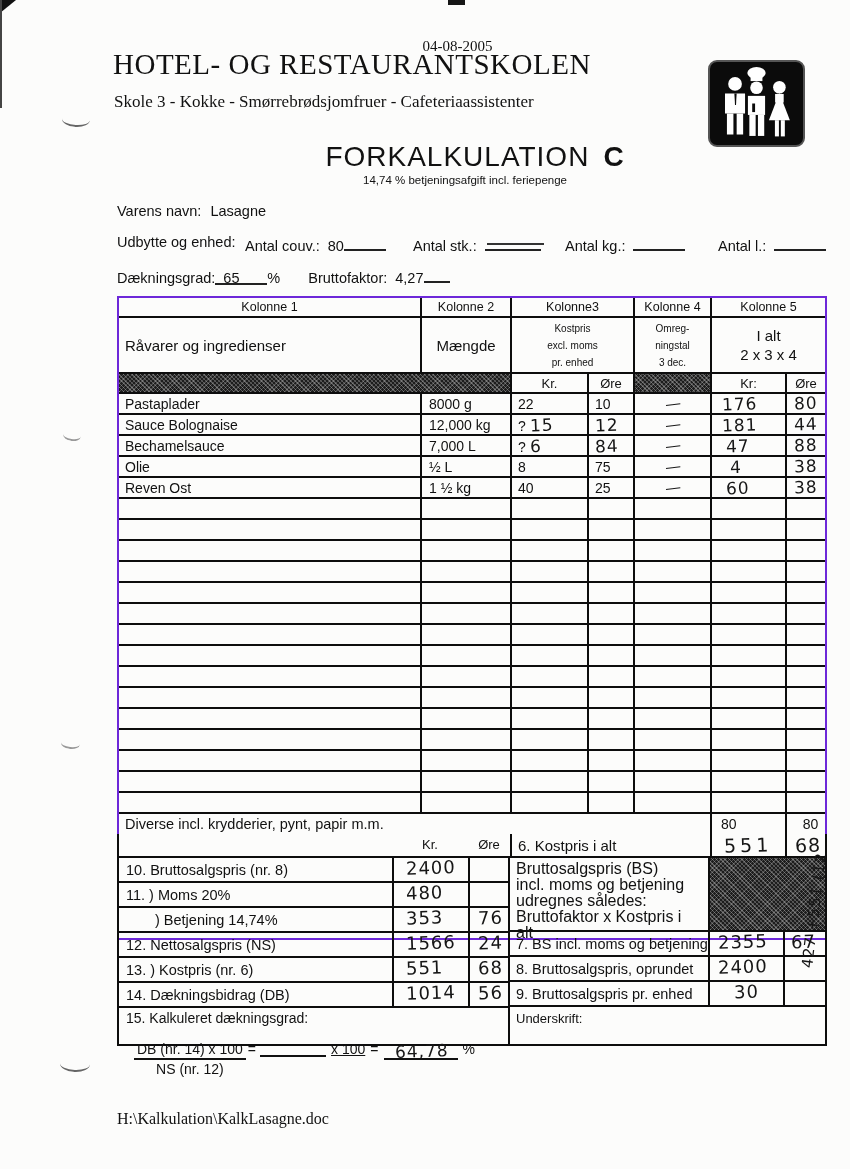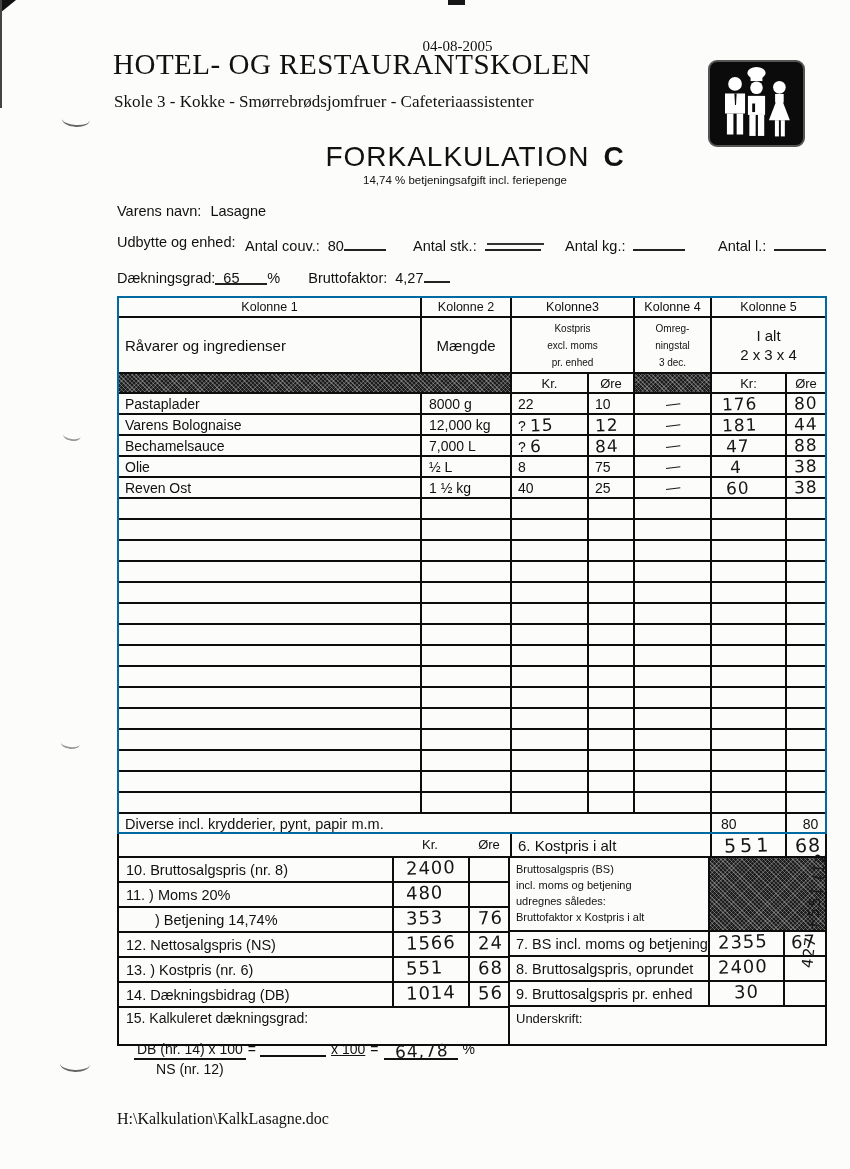--- a/index.html
+++ b/index.html
@@ -25,21 +25,21 @@
   .logo{top:60px;left:708px;width:97px;height:87px;background:#0b0b0b;border:2px solid #555;
         border-radius:9px;box-sizing:border-box;}
   .ftitle{top:141px;left:100px;right:0;text-align:center;font-size:28px;letter-spacing:1px;}
   .ftitle b{margin-left:14px;}
   .fnote{top:174px;left:80px;right:0;text-align:center;font-size:11.5px;}
 
   
   .fline{font-size:14.5px;white-space:nowrap;}
 
   
-  .mt{left:117px;top:296px;width:710px;height:538px;border:2px solid #0369a1;box-sizing:border-box;overflow:hidden;}
+  .mt{left:117px;top:296px;width:710px;height:644px;border:2px solid #6d28d9;box-sizing:border-box;overflow:hidden;}
   .trow{display:flex;border-bottom:2px solid #0d0d0d;box-sizing:border-box;}
   .cell{border-right:2px solid #0d0d0d;box-sizing:border-box;overflow:hidden;}
   .nr{border-right:none;text-align:center;}
   .rh1{height:20px;} .rh2{height:56px;} .rh3{height:20px;} .rd{height:21px;} .rdv{height:22px;border-bottom:none;}
   .c1{width:303px;} .c2{width:90px;} .c3a{width:77px;} .c3b{width:46px;} .c4{width:77px;} .c5a{width:75px;} .c5b{flex:1;}
   .w123{width:123px;} .w393{width:393px;} .w593{width:593px;}
   .hcell{display:flex;align-items:center;justify-content:center;font-size:12.5px;}
   .h2cell{display:flex;align-items:center;justify-content:center;font-size:10px;text-align:center;line-height:17px;}
   .h2left{justify-content:flex-start;padding-left:6px;font-size:15px;text-align:left;}
   .krore{display:flex;align-items:center;justify-content:center;font-size:13px;}
@@ -71,21 +71,21 @@
   .frac{display:inline-block;text-align:center;margin-left:8px;}
   .frac .num{border-bottom:2px solid #111;padding:0 3px 1px 3px;display:block;}
   .frac .den{display:block;padding-top:1px;}
   .blankul{display:inline-block;width:66px;border-bottom:2px solid #111;height:14px;margin:0 2px;}
   .x100u{text-decoration:underline;margin:0 3px;}
   .resul{display:inline-block;width:74px;border-bottom:2px solid #111;text-align:center;height:17px;margin:0 4px;}
   .blockC{left:510px;top:858px;width:317px;height:188px;border:2px solid #0d0d0d;border-top:none;border-left:none;box-sizing:border-box;}
   .crow{display:flex;height:25px;border-bottom:2px solid #0d0d0d;box-sizing:border-box;}
   .cnote{display:flex;height:74px;border-bottom:2px solid #0d0d0d;box-sizing:border-box;}
   .cl{width:200px;font-size:14.5px;padding:4px 0 0 6px;box-sizing:border-box;border-right:2px solid #0d0d0d;}
-  .cnl{width:200px;font-size:11px;line-height:16px;padding:3px 12px 0 6px;box-sizing:border-box;border-right:2px solid #0d0d0d;}
+  .cnl{width:200px;font-size:16px;line-height:16px;padding:3px 12px 0 6px;box-sizing:border-box;border-right:2px solid #0d0d0d;}
   .ckr{width:75px;border-right:2px solid #0d0d0d;box-sizing:border-box;padding:1px 0 0 8px;}
   .core{flex:1;padding:1px 0 0 6px;}
   .usk{height:37px;font-size:13px;padding:4px 0 0 6px;box-sizing:border-box;}
   .vnote{left:806px;top:838px;width:44px;height:132px;writing-mode:vertical-rl;transform:rotate(187deg);
          font-size:15px;}
   .footer{left:117px;top:1110px;font-size:16px;}
 </style>
 </head>
 <body>
 
@@ -199,21 +199,21 @@
       <div class="cell c3b dtxt"><span>10</span><span class="hw hwv"></span></div>
       <div class="cell c4 dctr">
           <span class="hw-dash">—</span>
         </div>
       <div class="cell c5a" style="padding:2px 0 0 10px;"><span class="hw hwv">176</span></div>
       <div class="cell c5b nr dctr">
           <span class="hw hwv">80</span>
         </div>
     </div>
     <div class="trow rd">
-      <div class="cell c1 dtxt">Varens Bolognaise</div>
+      <div class="cell c1 dtxt">Sauce Bolognaise</div>
       <div class="cell c2 q">12,000 kg</div>
       <div class="cell c3a dtxt"><span>?</span> <span class="hw hwv">15</span></div>
       <div class="cell c3b dtxt"><span></span><span class="hw hwv">12</span></div>
       <div class="cell c4 dctr">
           <span class="hw-dash">—</span>
         </div>
       <div class="cell c5a" style="padding:2px 0 0 10px;"><span class="hw hwv">181</span></div>
       <div class="cell c5b nr dctr">
           <span class="hw hwv">44</span>
         </div>

